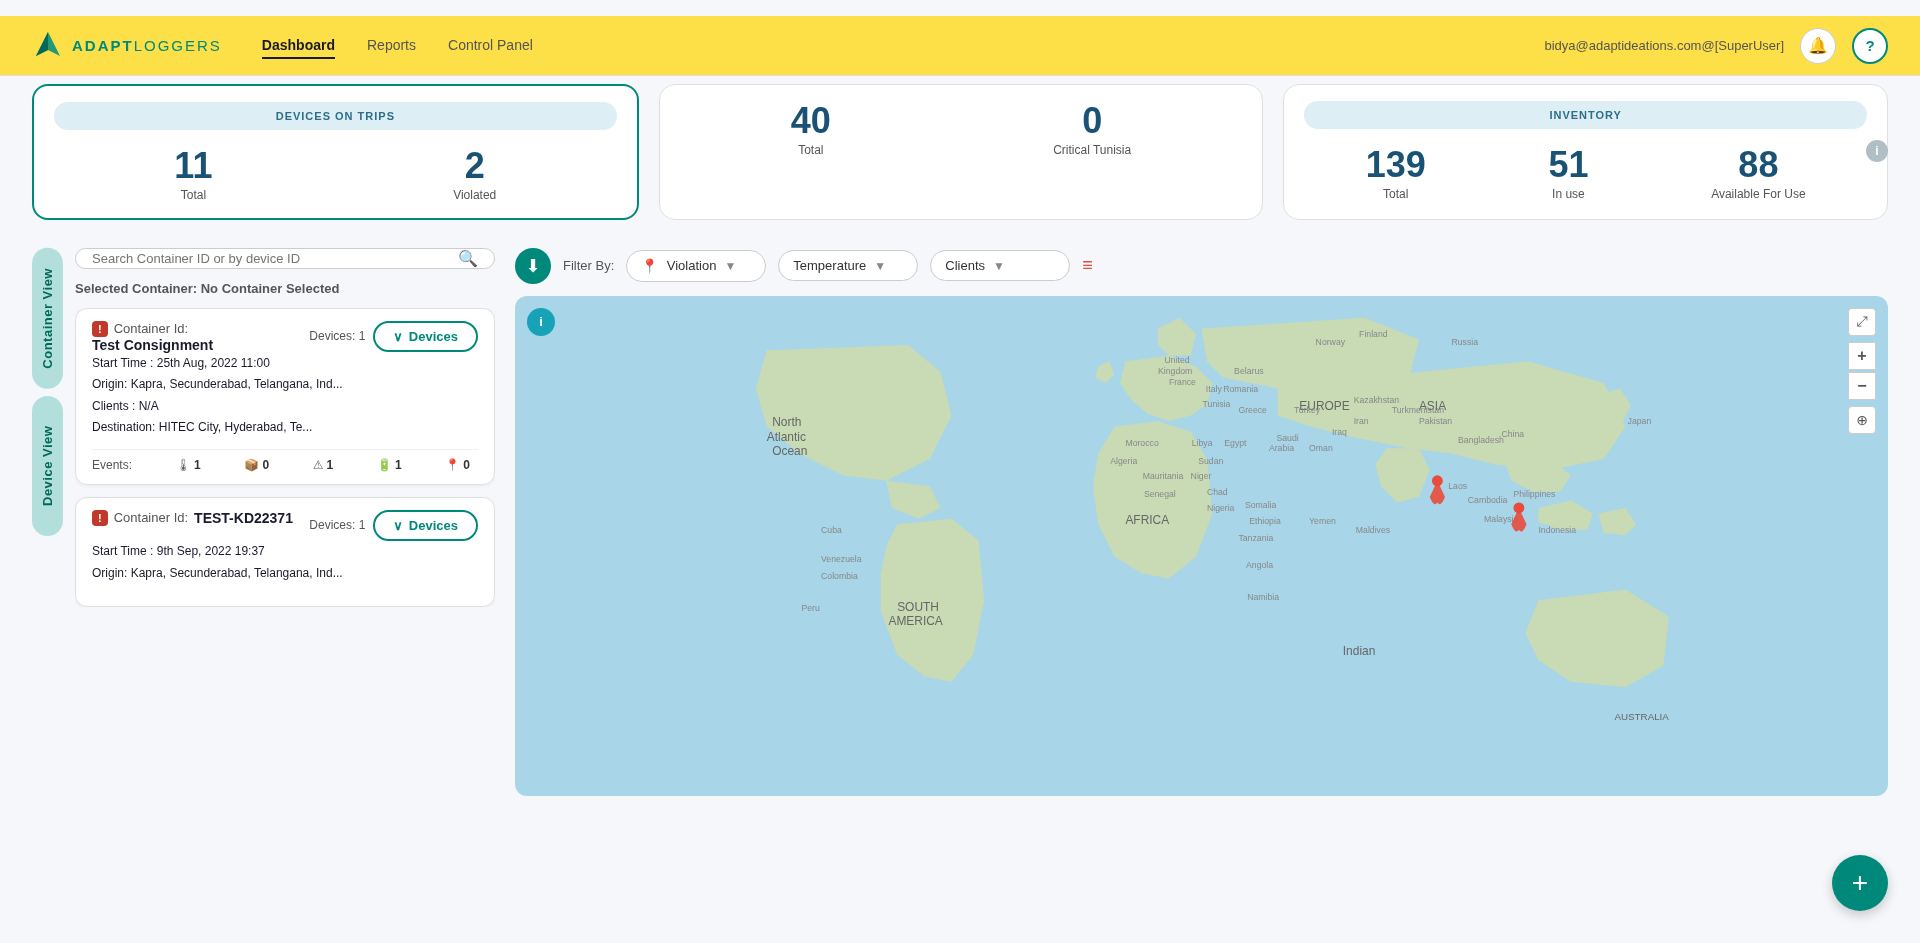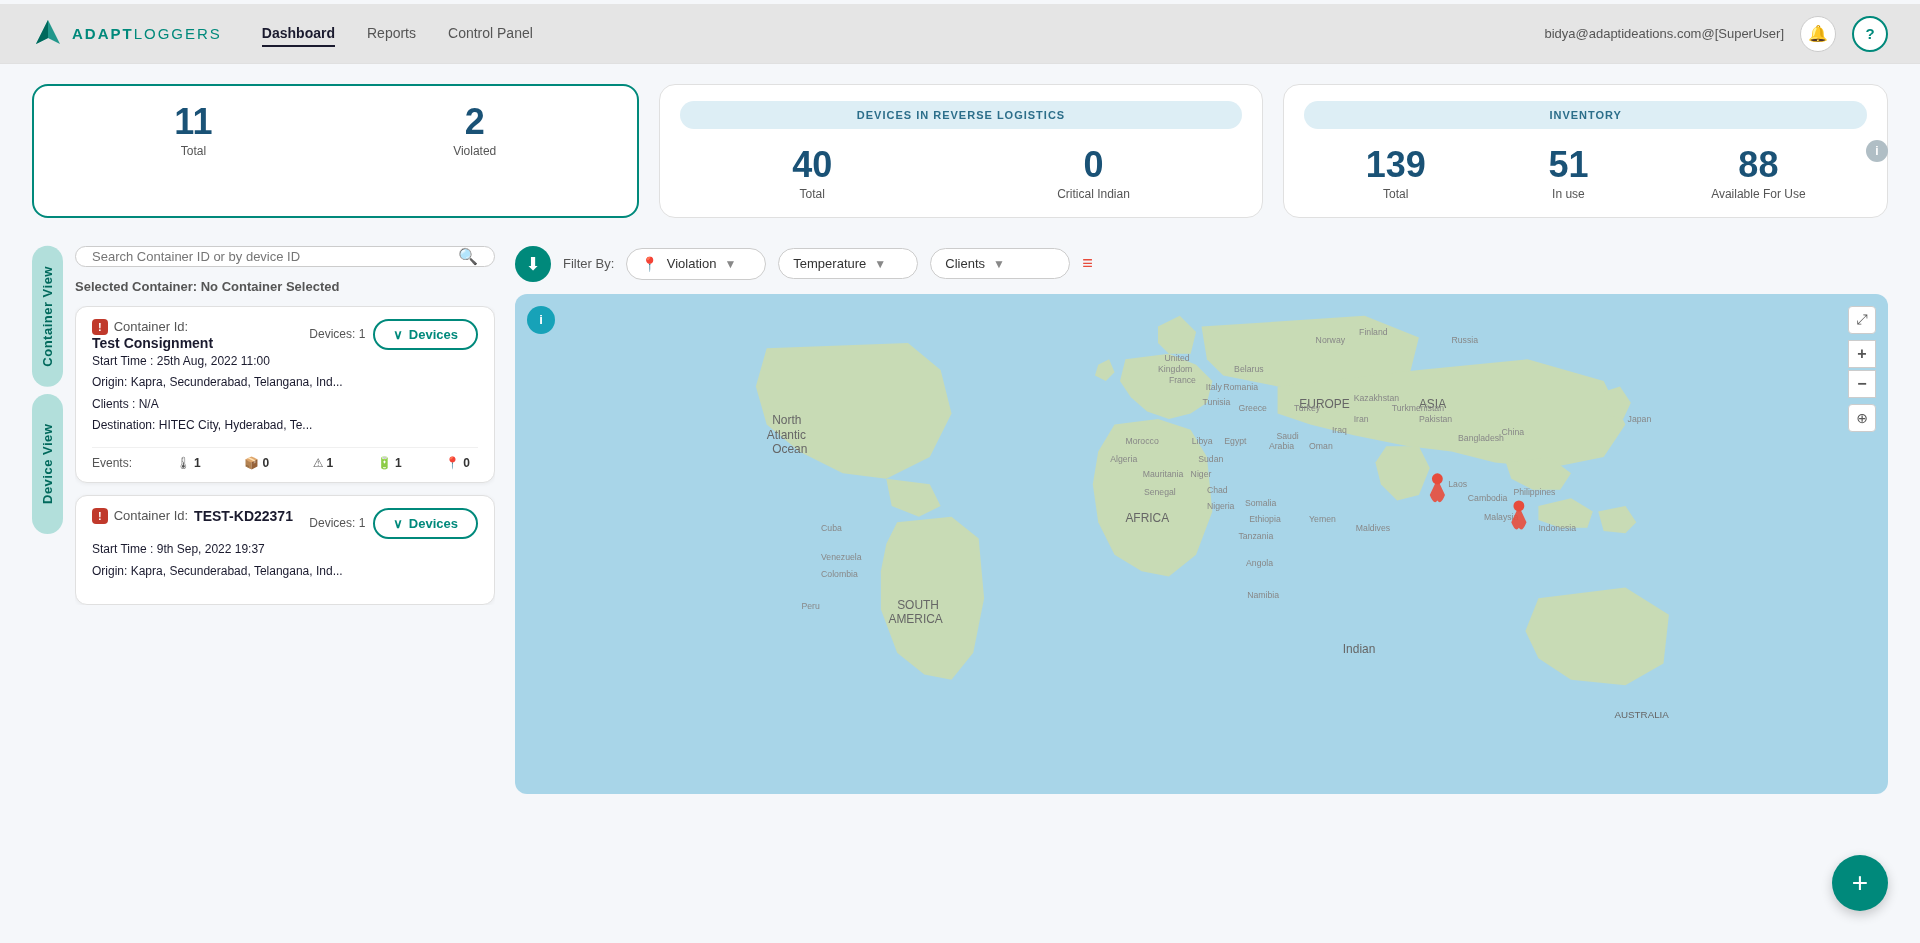--- a/index.html
+++ b/index.html
@@ -1,27 +1,27 @@
 <!DOCTYPE html>
 <html><head>
   <meta charset="utf-8">
   <style>
     * { box-sizing: border-box; margin: 0; padding: 0; }
     body { font-family: 'Segoe UI', Arial, sans-serif; background: #f5f7fa; color: #333; overflow-x: hidden; }
 
     
     .header {
-      background: #e5e5e5;
+      background: #fde047;
       border-bottom: 1px solid #e0e0e0;
       display: flex;
       align-items: center;
       padding: 0 32px;
       height: 60px;
       position: sticky;
-      top: 4px;
+      top: 16px;
       z-index: 100;
     }
     .logo-area {
       display: flex;
       align-items: center;
       gap: 8px;
       margin-right: 40px;
     }
     .logo-icon {
       width: 32px;
@@ -424,42 +424,42 @@
   </div>
 </header>
 
 <div class="main" style="position:relative;">
 
   <div class="info-icon-top">i</div>
 
   <div class="stats-row">
 
     <div class="stat-card highlighted">
+      <div class="stat-card-title-bar">DEVICES ON TRIPS</div>
       <div class="stat-values">
         <div class="stat-item">
           <div class="stat-number">11</div>
           <div class="stat-label">Total</div>
         </div>
         <div class="stat-item">
           <div class="stat-number">2</div>
           <div class="stat-label">Violated</div>
         </div>
       </div>
     </div>
 
     <div class="stat-card">
-      <div class="stat-card-title-bar">DEVICES IN REVERSE LOGISTICS</div>
       <div class="stat-values">
         <div class="stat-item">
           <div class="stat-number">40</div>
           <div class="stat-label">Total</div>
         </div>
         <div class="stat-item">
           <div class="stat-number">0</div>
-          <div class="stat-label">Critical Indian</div>
+          <div class="stat-label">Critical Tunisia</div>
         </div>
       </div>
     </div>
 
     <div class="stat-card">
       <div class="stat-card-title-bar">INVENTORY</div>
       <div class="stat-values">
         <div class="stat-item">
           <div class="stat-number">139</div>
           <div class="stat-label">Total</div>

